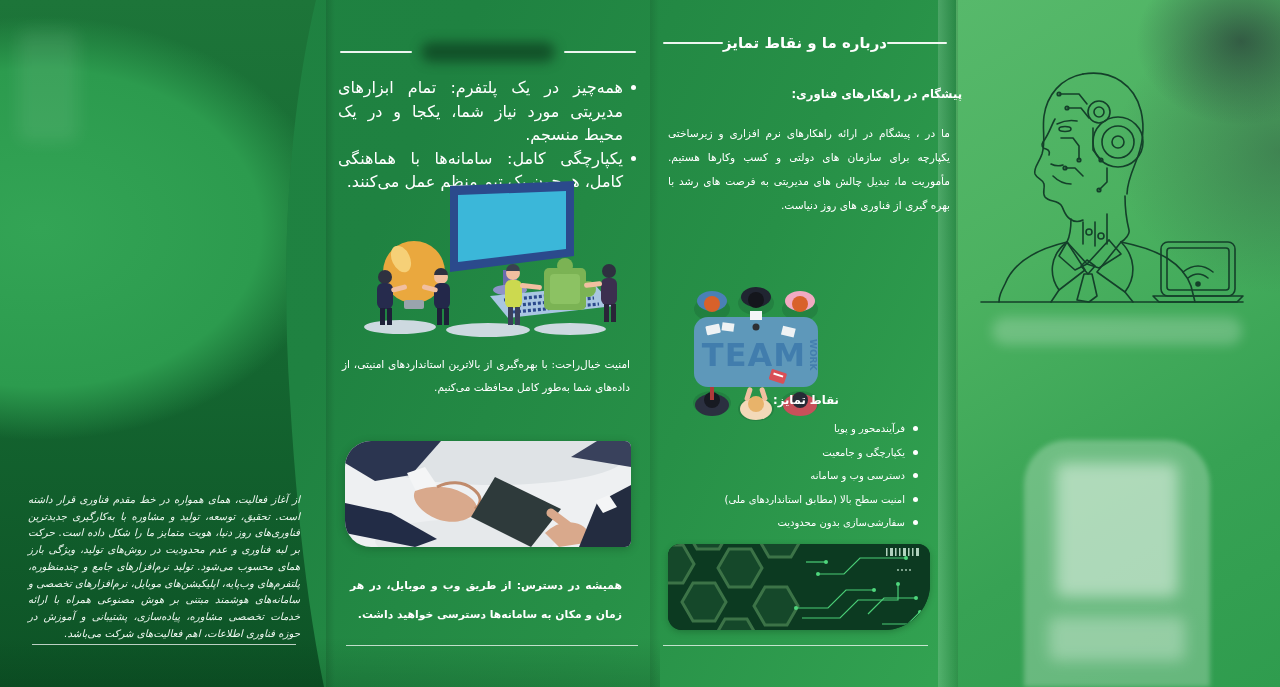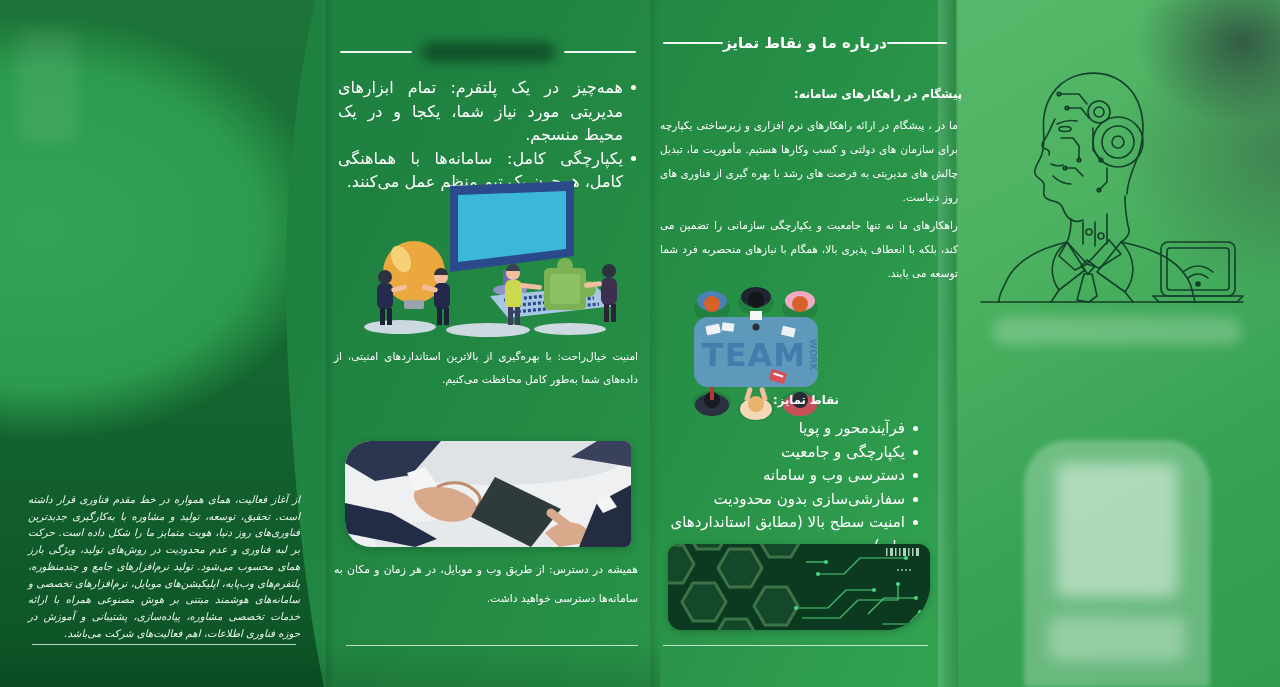--- a/index.html
+++ b/index.html
@@ -35,36 +35,36 @@
   
   .p2-header{left:340px;top:42px;width:296px;display:flex;align-items:center;gap:9px;}
   .p2-header .dash{flex:0 0 72px;}
   .blur-title{flex:1;height:20px;border-radius:10px;background:rgba(6,40,20,.55);filter:blur(6px);}
   .p2-bullets{left:338px;top:76px;width:298px;font-size:16px;line-height:23.5px;text-align:justify;}
   .bullet-item{position:relative;padding-right:13px;margin:0;}
   .bullet-item::before{content:"";position:absolute;right:0;top:9px;width:5px;height:5px;
     border-radius:50%;background:#fff;}
   .p2-illustration{left:338px;top:180px;}
   .p2-midtext{left:334px;top:345px;width:304px;font-size:10.6px;line-height:23px;text-align:justify;}
-  .p2-midtext p{margin:0;}
+  .p2-midtext p{margin:8px;}
   .p2-photo{left:345px;top:441px;width:286px;height:106px;border-radius:26px 6px 6px 26px;
     overflow:hidden;box-shadow:0 2px 8px rgba(0,30,10,.25);}
   .p2-bottomtext{left:334px;top:556px;width:304px;font-size:10.8px;line-height:28.5px;text-align:justify;}
-  .p2-bottomtext p{margin:0;}
+  .p2-bottomtext p{margin:16px;font-weight:bold;}
   .p2-divider{left:346px;top:645px;width:292px;}
   
   .p3-header{left:660px;top:34px;width:290px;display:flex;align-items:center;justify-content:center;}
   .p3-header .dash{flex:0 0 60px;}
   .p3-title{font-size:15px;font-weight:bold;white-space:nowrap;}
   .p3-heading{left:656px;top:87px;width:306px;font-size:11.6px;font-weight:bold;text-align:right;}
   .p3-paras{left:656px;top:109px;width:306px;font-size:10.6px;line-height:24px;text-align:justify;}
-  .p3-paras p{margin:4px;}
+  .p3-paras p{margin:12px;}
   .p3-team{left:670px;top:287px;}
   .p3-points-heading{left:660px;top:393px;width:292px;font-size:11.6px;font-weight:bold;text-align:center;}
-  .p3-points{left:660px;top:417px;width:258px;font-size:15px;line-height:23.6px;text-align:right;}
+  .p3-points{left:660px;top:417px;width:258px;font-size:10px;line-height:23.6px;text-align:right;}
   .p3-points .bullet-item::before{top:9px;}
   .p3-circuit{left:668px;top:544px;width:262px;height:86px;border-radius:12px 12px 46px 14px;
     overflow:hidden;background:#0c3a21;box-shadow:0 2px 6px rgba(0,30,10,.25);}
   .p3-divider{left:663px;top:645px;width:265px;}
   
   .robot-svg{left:975px;top:64px;}
   .r-blur-name{left:992px;top:317px;width:250px;height:28px;border-radius:14px;
     background:rgba(255,255,255,.22);filter:blur(6px);}
   .r-card{left:1024px;top:440px;width:186px;height:247px;border-radius:44px 44px 0 0;
     background:rgba(228,244,233,.30);filter:blur(2.5px);}
@@ -199,25 +199,24 @@
     <p>همیشه در دسترس: از طریق وب و موبایل، در هر زمان و مکان به سامانه‌ها دسترسی خواهید داشت.</p>
   </div>
   <div class="abs divider p2-divider"></div>
 
   <div class="abs p3-header">
     <div class="dash"></div>
     <div class="fa p3-title">درباره ما و نقاط تمایز</div>
     <div class="dash"></div>
   </div>
 
-  <div class="abs fa p3-heading">پیشگام در راهکارهای سامانه:</div>
+  <div class="abs fa p3-heading">پیشگام در راهکارهای فناوری:</div>
 
   <div class="abs fa p3-paras">
     <p>ما در ، پیشگام در ارائه راهکارهای نرم افزاری و زیرساختی یکپارچه برای سازمان های دولتی و کسب وکارها هستیم. مأموریت ما، تبدیل چالش های مدیریتی به فرصت های رشد با بهره گیری از فناوری های روز دنیاست.</p>
-    <p>راهکارهای ما نه تنها جامعیت و یکپارچگی سازمانی را تضمین می کند، بلکه با انعطاف پذیری بالا، همگام با نیازهای منحصربه فرد شما توسعه می یابند.</p>
   </div>
 
   <svg class="abs p3-team" width="172" height="136" viewBox="0 0 172 136">
     <ellipse cx="42" cy="22" rx="18" ry="12" fill="rgba(10,50,30,.16)"></ellipse>
     <ellipse cx="86" cy="16" rx="18" ry="12" fill="rgba(10,50,30,.16)"></ellipse>
     <ellipse cx="130" cy="22" rx="18" ry="12" fill="rgba(10,50,30,.16)"></ellipse>
     <ellipse cx="42" cy="116" rx="19" ry="12" fill="rgba(10,50,30,.16)"></ellipse>
     <ellipse cx="86" cy="122" rx="18" ry="12" fill="rgba(10,50,30,.16)"></ellipse>
     <ellipse cx="130" cy="116" rx="19" ry="12" fill="rgba(10,50,30,.16)"></ellipse>
     <rect x="24" y="30" width="124" height="70" rx="14" fill="#5e98ba"></rect>
@@ -248,22 +247,22 @@
         <circle cx="130" cy="113" r="8" fill="#262b36"></circle>
     </g>
   </svg>
 
   <div class="abs fa p3-points-heading">نقاط تمایز:</div>
 
   <div class="abs fa p3-points">
     <p class="bullet-item">فرآیندمحور و پویا</p>
     <p class="bullet-item">یکپارچگی و جامعیت</p>
     <p class="bullet-item">دسترسی وب و سامانه</p>
+    <p class="bullet-item">امنیت سطح بالا (مطابق استانداردهای ملی)</p>
     <p class="bullet-item">سفارشی‌سازی بدون محدودیت</p>
-    <p class="bullet-item">امنیت سطح بالا (مطابق استانداردهای ملی)</p>
   </div>
 
   <div class="abs p3-circuit">
     <svg width="262" height="86" viewBox="0 0 262 86">
       <rect width="262" height="86" fill="#0c3a21"></rect>
       <g stroke="#3c7347" stroke-width="3" fill="#15482a">
         <polygon points="-18,20 -7,1 15,1 26,20 15,39 -7,39"></polygon>
         <polygon points="14,58 25,39 47,39 58,58 47,77 25,77"></polygon>
         <polygon points="18,-14 29,-33 51,-33 62,-14 51,5 29,5"></polygon>
         <polygon points="50,24 61,5 83,5 94,24 83,43 61,43"></polygon>

